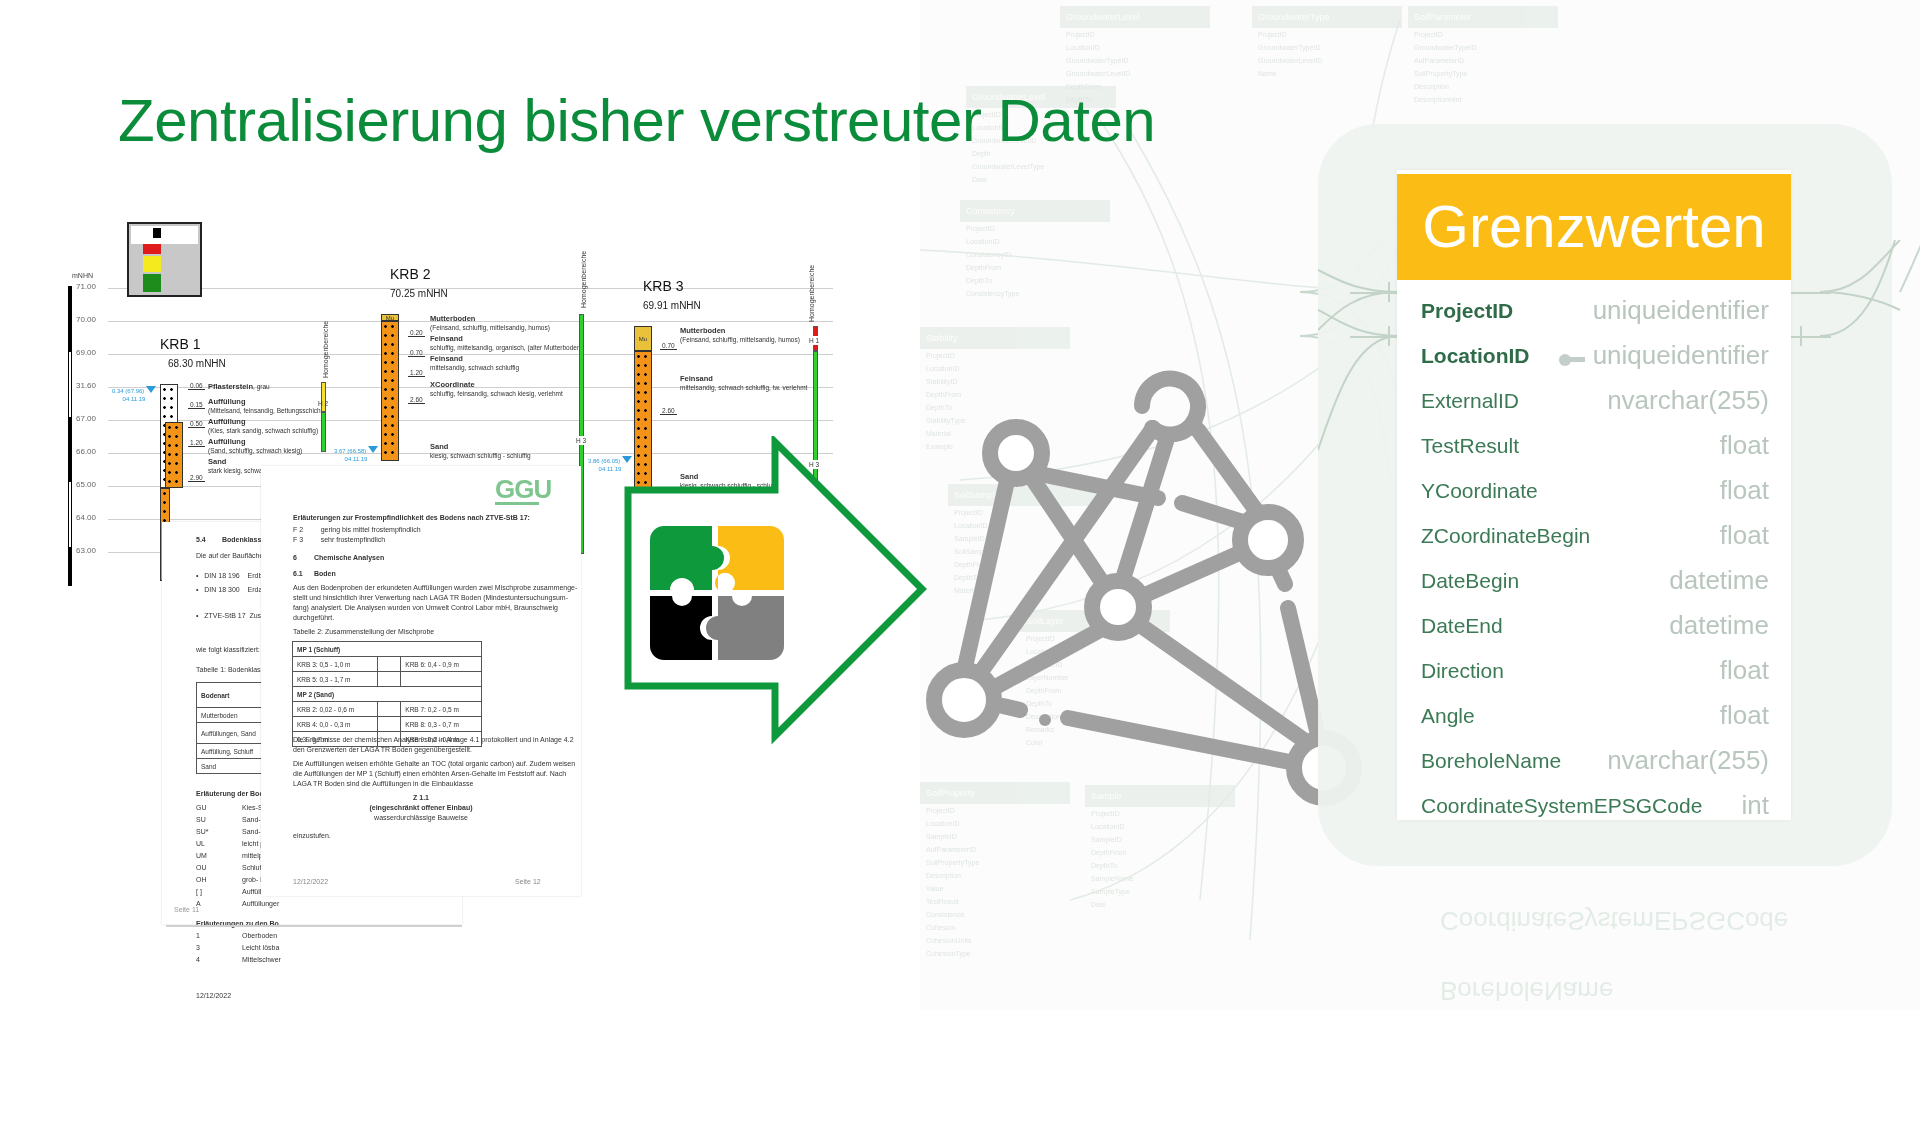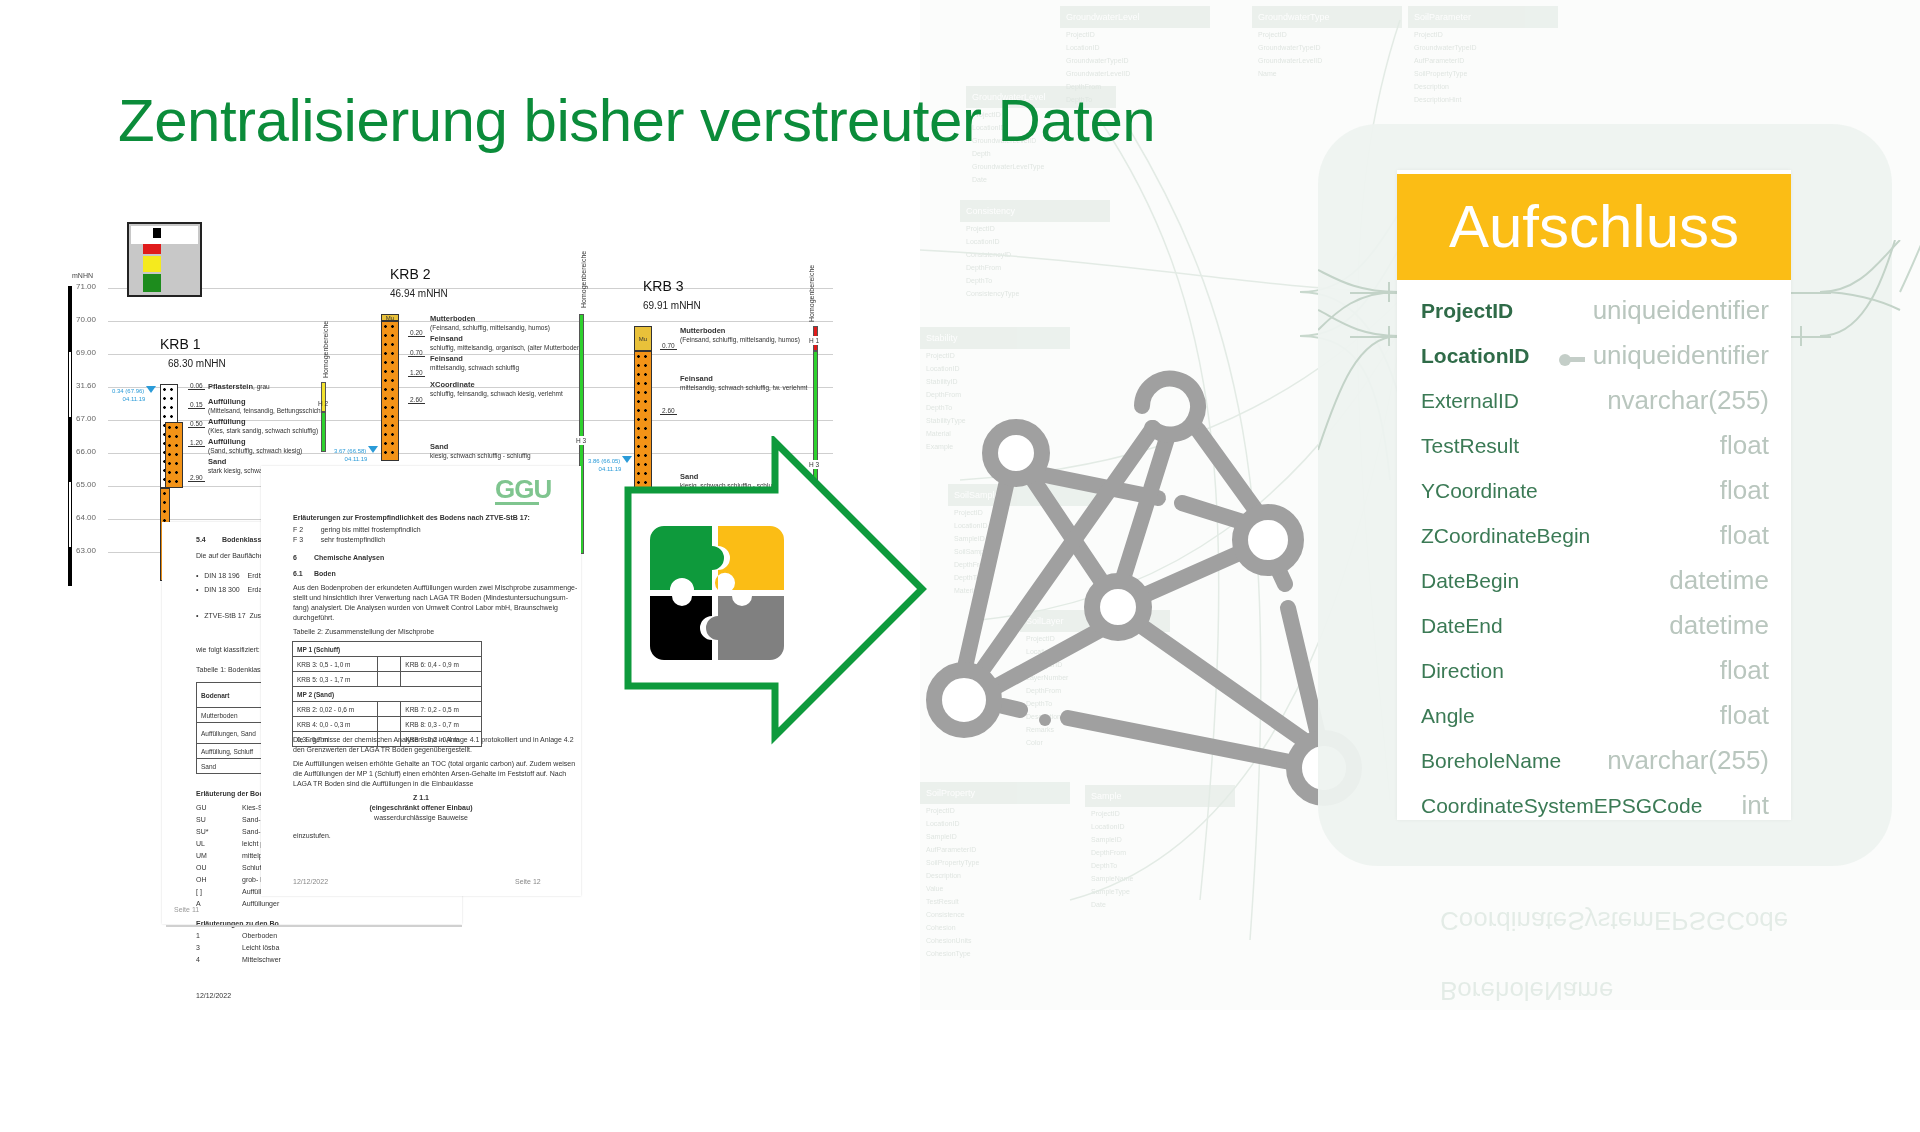--- a/index.html
+++ b/index.html
@@ -385,21 +385,21 @@
   <div class="layer-txt" style="left:140px;top:173px"><b>Auffüllung</b><br><span>(Mittelsand, feinsandig, Bettungsschicht)</span></div>
   <div class="layer-txt" style="left:140px;top:193px"><b>Auffüllung</b><br><span>(Kies, stark sandig, schwach schluffig)</span></div>
   <div class="layer-txt" style="left:140px;top:213px"><b>Auffüllung</b><br><span>(Sand, schluffig, schwach kiesig)</span></div>
   <div class="layer-txt" style="left:140px;top:233px"><b>Sand</b><br><span>stark kiesig, schwach</span></div>
   <div class="homog-label" style="left:254px;top:154px">Homogenbereiche</div>
   <div class="homog" style="left:253px;top:158px;height:30px;background:#f2e22e"></div>
   <div class="homog" style="left:253px;top:188px;height:40px"></div>
   <div class="layer-txt" style="left:250px;top:175px">H 2</div>
 
   <div class="krb-name" style="left:322px;top:42px">KRB 2</div>
-  <div class="krb-elev" style="left:322px;top:64px">46.94 mNHN</div>
+  <div class="krb-elev" style="left:322px;top:64px">70.25 mNHN</div>
   <div class="topsoil" style="left:313px;top:90px;width:18px;height:7px">Mu</div>
   <div class="column" style="left:313px;top:97px;width:18px;height:140px"></div>
   <div class="depth" style="left:340px;top:105px">0.20</div>
   <div class="depth" style="left:340px;top:125px">0.70</div>
   <div class="depth" style="left:340px;top:145px">1.20</div>
   <div class="depth" style="left:340px;top:172px">2.60</div>
   <div class="layer-txt" style="left:362px;top:90px"><b>Mutterboden</b><br><span>(Feinsand, schluffig, mittelsandig, humos)</span></div>
   <div class="layer-txt" style="left:362px;top:110px"><b>Feinsand</b><br><span>schluffig, mittelsandig, organisch, (alter Mutterboden)</span></div>
   <div class="layer-txt" style="left:362px;top:130px"><b>Feinsand</b><br><span>mittelsandig, schwach schluffig</span></div>
   <div class="layer-txt" style="left:362px;top:156px"><b>XCoordinate</b><br><span>schluffig, feinsandig, schwach kiesig, verlehmt</span></div>
@@ -615,21 +615,21 @@
 <svg class="abs" style="left:1318px;top:250px" width="80" height="300">
   <g fill="none" stroke="#c3d3c8" stroke-width="2">
     <path d="M80 42 C 40 42, 20 30, 0 20"></path>
     <path d="M80 42 C 40 42, 20 60, 0 80"></path>
     <path d="M80 86 C 40 86, 20 70, 0 60"></path>
     <path d="M80 86 C 40 86, 20 140, 0 200"></path>
   </g>
 </svg>
 
 <div class="card">
-  <div class="card-header">Aufschluss</div>
+  <div class="card-header">Grenzwerten</div>
   <div class="rows" id="entity-rows">
       <div class="row">
         <span class="fname pk">ProjectID</span>
         <span><span class="ftype">uniqueidentifier</span></span>
       </div>
       <div class="row">
         <span class="fname pk">LocationID</span>
         <span><span class="key-icon"></span><span class="ftype">uniqueidentifier</span></span>
       </div>
       <div class="row">

